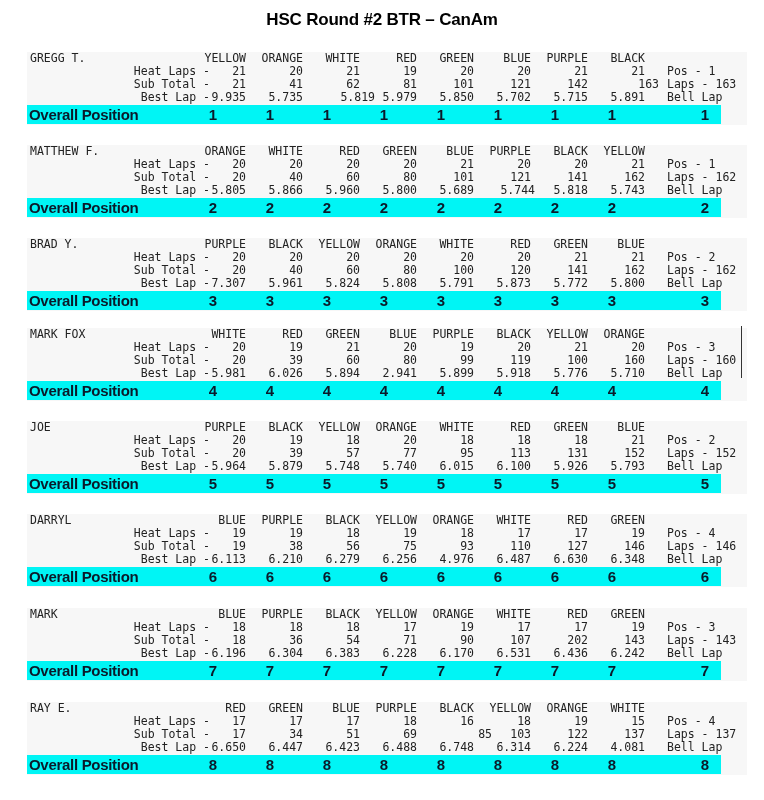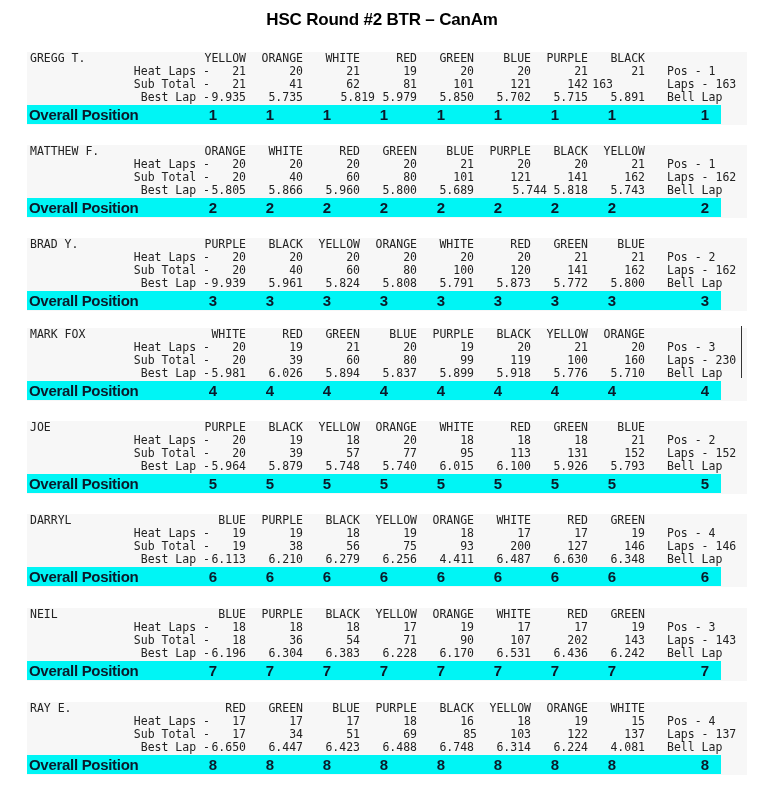--- a/index.html
+++ b/index.html
@@ -62,21 +62,21 @@
         </div>
         <div class="row" style="top:26px">
           <span class="rlabel">Sub Total -</span>
           <span class="cell" style="left:163px">21</span>
           <span class="cell" style="left:220px">41</span>
           <span class="cell" style="left:277px">62</span>
           <span class="cell" style="left:334px">81</span>
           <span class="cell" style="left:391px">101</span>
           <span class="cell" style="left:448px">121</span>
           <span class="cell" style="left:505px">142</span>
-          <span class="cell" style="left:530px">163</span>
+          <span class="cell" style="left:576px">163</span>
           <span class="side">Laps - 163</span>
         </div>
         <div class="row" style="top:39px">
           <span class="rlabel">Best Lap -</span>
           <span class="cell" style="left:163px">9.935</span>
           <span class="cell" style="left:220px">5.735</span>
           <span class="cell" style="left:292px">5.819</span>
           <span class="cell" style="left:334px">5.979</span>
           <span class="cell" style="left:391px">5.850</span>
           <span class="cell" style="left:448px">5.702</span>
@@ -135,21 +135,21 @@
           <span class="cell" style="left:562px">162</span>
           <span class="side">Laps - 162</span>
         </div>
         <div class="row" style="top:39px">
           <span class="rlabel">Best Lap -</span>
           <span class="cell" style="left:163px">5.805</span>
           <span class="cell" style="left:220px">5.866</span>
           <span class="cell" style="left:277px">5.960</span>
           <span class="cell" style="left:334px">5.800</span>
           <span class="cell" style="left:391px">5.689</span>
-          <span class="cell" style="left:464px">5.744</span>
+          <span class="cell" style="left:452px">5.744</span>
           <span class="cell" style="left:505px">5.818</span>
           <span class="cell" style="left:562px">5.743</span>
           <span class="side">Bell Lap</span>
         </div>
       </div>
       <div class="obar" style="top:53px">
         <span class="olabel">Overall Position</span>
         <span class="opos" style="left:176px">2</span>
         <span class="opos" style="left:233px">2</span>
         <span class="opos" style="left:290px">2</span>
@@ -193,21 +193,21 @@
           <span class="cell" style="left:277px">60</span>
           <span class="cell" style="left:334px">80</span>
           <span class="cell" style="left:391px">100</span>
           <span class="cell" style="left:448px">120</span>
           <span class="cell" style="left:505px">141</span>
           <span class="cell" style="left:562px">162</span>
           <span class="side">Laps - 162</span>
         </div>
         <div class="row" style="top:39px">
           <span class="rlabel">Best Lap -</span>
-          <span class="cell" style="left:163px">9.939</span>
+          <span class="cell" style="left:163px">7.307</span>
           <span class="cell" style="left:220px">5.961</span>
           <span class="cell" style="left:277px">5.824</span>
           <span class="cell" style="left:334px">5.808</span>
           <span class="cell" style="left:391px">5.791</span>
           <span class="cell" style="left:448px">5.873</span>
           <span class="cell" style="left:505px">5.772</span>
           <span class="cell" style="left:562px">5.800</span>
           <span class="side">Bell Lap</span>
         </div>
       </div>
@@ -252,28 +252,28 @@
         <div class="row" style="top:26px">
           <span class="rlabel">Sub Total -</span>
           <span class="cell" style="left:163px">20</span>
           <span class="cell" style="left:220px">39</span>
           <span class="cell" style="left:277px">60</span>
           <span class="cell" style="left:334px">80</span>
           <span class="cell" style="left:391px">99</span>
           <span class="cell" style="left:448px">119</span>
           <span class="cell" style="left:505px">100</span>
           <span class="cell" style="left:562px">160</span>
-          <span class="side">Laps - 230</span>
+          <span class="side">Laps - 160</span>
         </div>
         <div class="row" style="top:39px">
           <span class="rlabel">Best Lap -</span>
           <span class="cell" style="left:163px">5.981</span>
           <span class="cell" style="left:220px">6.026</span>
           <span class="cell" style="left:277px">5.894</span>
-          <span class="cell" style="left:334px">5.837</span>
+          <span class="cell" style="left:334px">2.941</span>
           <span class="cell" style="left:391px">5.899</span>
           <span class="cell" style="left:448px">5.918</span>
           <span class="cell" style="left:505px">5.776</span>
           <span class="cell" style="left:562px">5.710</span>
           <span class="side">Bell Lap</span>
         </div>
       </div>
       <div class="obar" style="top:53px">
         <span class="olabel">Overall Position</span>
         <span class="opos" style="left:176px">4</span>
@@ -375,32 +375,32 @@
           <span class="cell" style="left:562px">19</span>
           <span class="side">Pos - 4</span>
         </div>
         <div class="row" style="top:26px">
           <span class="rlabel">Sub Total -</span>
           <span class="cell" style="left:163px">19</span>
           <span class="cell" style="left:220px">38</span>
           <span class="cell" style="left:277px">56</span>
           <span class="cell" style="left:334px">75</span>
           <span class="cell" style="left:391px">93</span>
-          <span class="cell" style="left:448px">200</span>
+          <span class="cell" style="left:448px">110</span>
           <span class="cell" style="left:505px">127</span>
           <span class="cell" style="left:562px">146</span>
           <span class="side">Laps - 146</span>
         </div>
         <div class="row" style="top:39px">
           <span class="rlabel">Best Lap -</span>
           <span class="cell" style="left:163px">6.113</span>
           <span class="cell" style="left:220px">6.210</span>
           <span class="cell" style="left:277px">6.279</span>
           <span class="cell" style="left:334px">6.256</span>
-          <span class="cell" style="left:391px">4.411</span>
+          <span class="cell" style="left:391px">4.976</span>
           <span class="cell" style="left:448px">6.487</span>
           <span class="cell" style="left:505px">6.630</span>
           <span class="cell" style="left:562px">6.348</span>
           <span class="side">Bell Lap</span>
         </div>
       </div>
       <div class="obar" style="top:53px">
         <span class="olabel">Overall Position</span>
         <span class="opos" style="left:176px">6</span>
         <span class="opos" style="left:233px">6</span>
@@ -409,21 +409,21 @@
         <span class="opos" style="left:404px">6</span>
         <span class="opos" style="left:461px">6</span>
         <span class="opos" style="left:518px">6</span>
         <span class="opos" style="left:575px">6</span>
         <span class="opos" style="left:668px">6</span>
       </div>
     </div>
     <div class="block" style="top:608px;height:95px">
       <div class="sheet" style="top:0">
         <div class="row" style="top:0">
-          <span class="driver">NEIL</span>
+          <span class="driver">MARK</span>
           <span class="cell" style="left:163px">BLUE</span>
           <span class="cell" style="left:220px">PURPLE</span>
           <span class="cell" style="left:277px">BLACK</span>
           <span class="cell" style="left:334px">YELLOW</span>
           <span class="cell" style="left:391px">ORANGE</span>
           <span class="cell" style="left:448px">WHITE</span>
           <span class="cell" style="left:505px">RED</span>
           <span class="cell" style="left:562px">GREEN</span>
         </div>
         <div class="row" style="top:13px">
@@ -500,21 +500,21 @@
           <span class="cell" style="left:505px">19</span>
           <span class="cell" style="left:562px">15</span>
           <span class="side">Pos - 4</span>
         </div>
         <div class="row" style="top:26px">
           <span class="rlabel">Sub Total -</span>
           <span class="cell" style="left:163px">17</span>
           <span class="cell" style="left:220px">34</span>
           <span class="cell" style="left:277px">51</span>
           <span class="cell" style="left:334px">69</span>
-          <span class="cell" style="left:394px">85</span>
+          <span class="cell" style="left:409px">85</span>
           <span class="cell" style="left:448px">103</span>
           <span class="cell" style="left:505px">122</span>
           <span class="cell" style="left:562px">137</span>
           <span class="side">Laps - 137</span>
         </div>
         <div class="row" style="top:39px">
           <span class="rlabel">Best Lap -</span>
           <span class="cell" style="left:163px">6.650</span>
           <span class="cell" style="left:220px">6.447</span>
           <span class="cell" style="left:277px">6.423</span>

